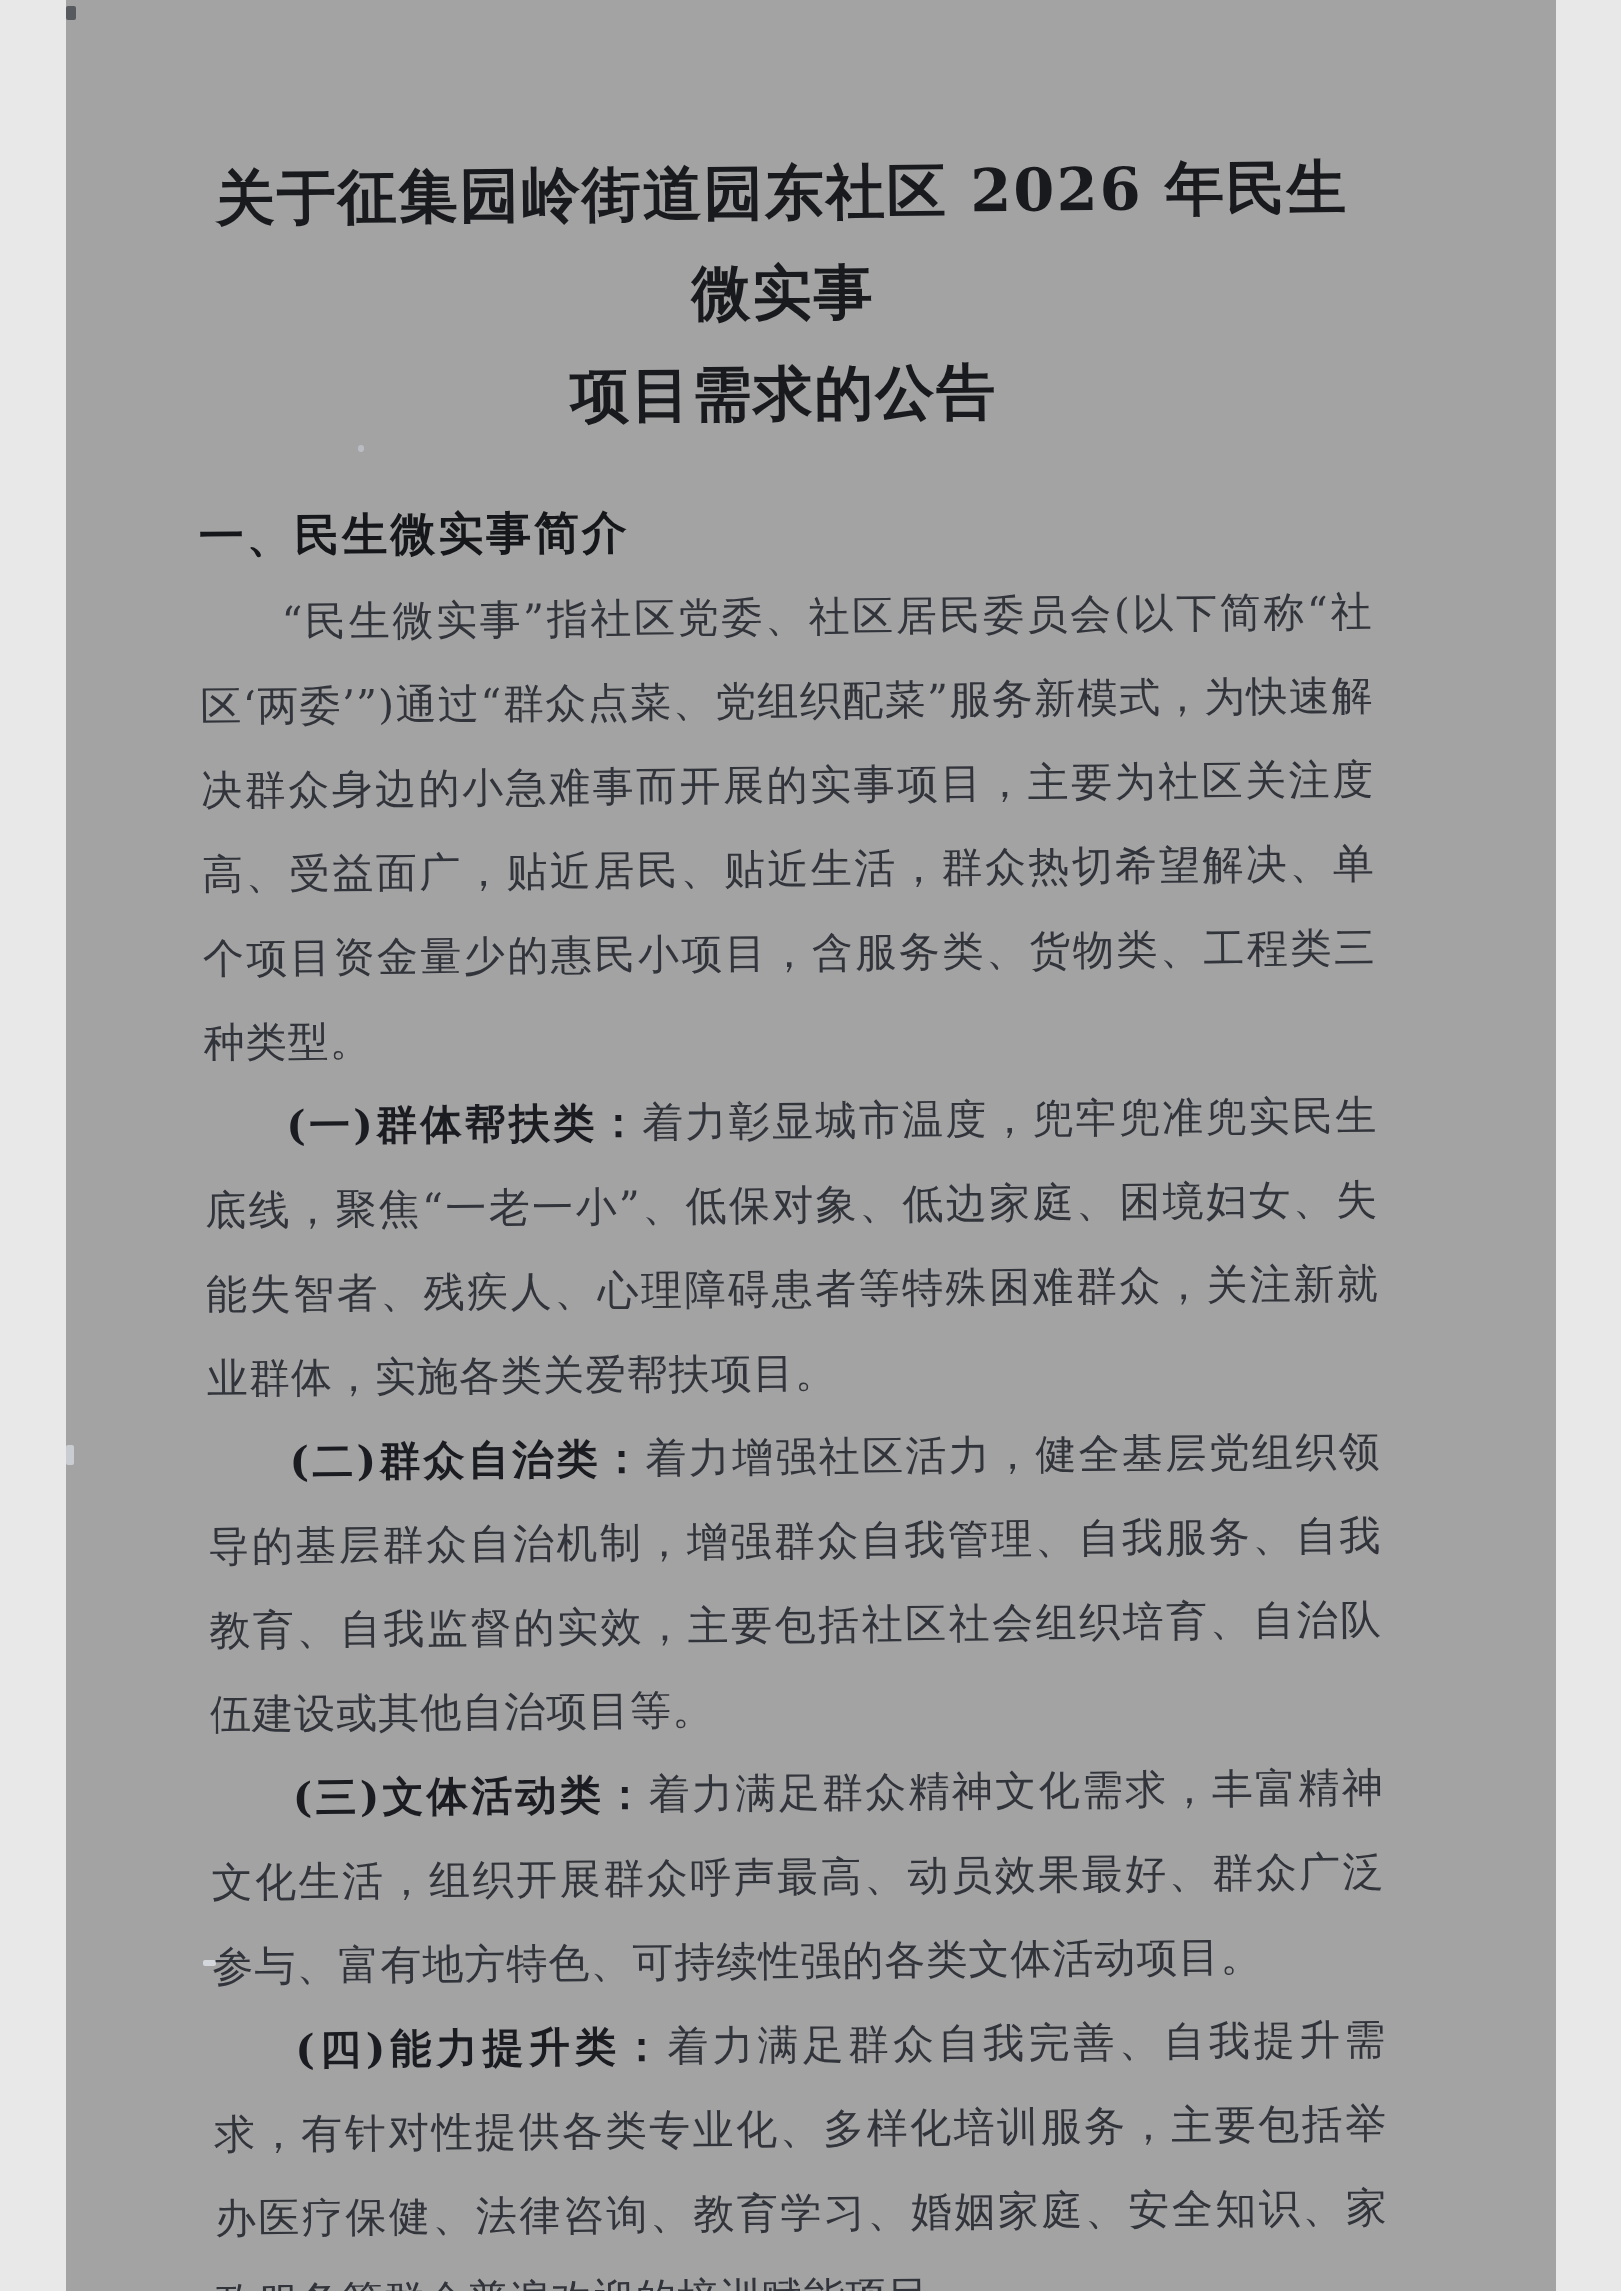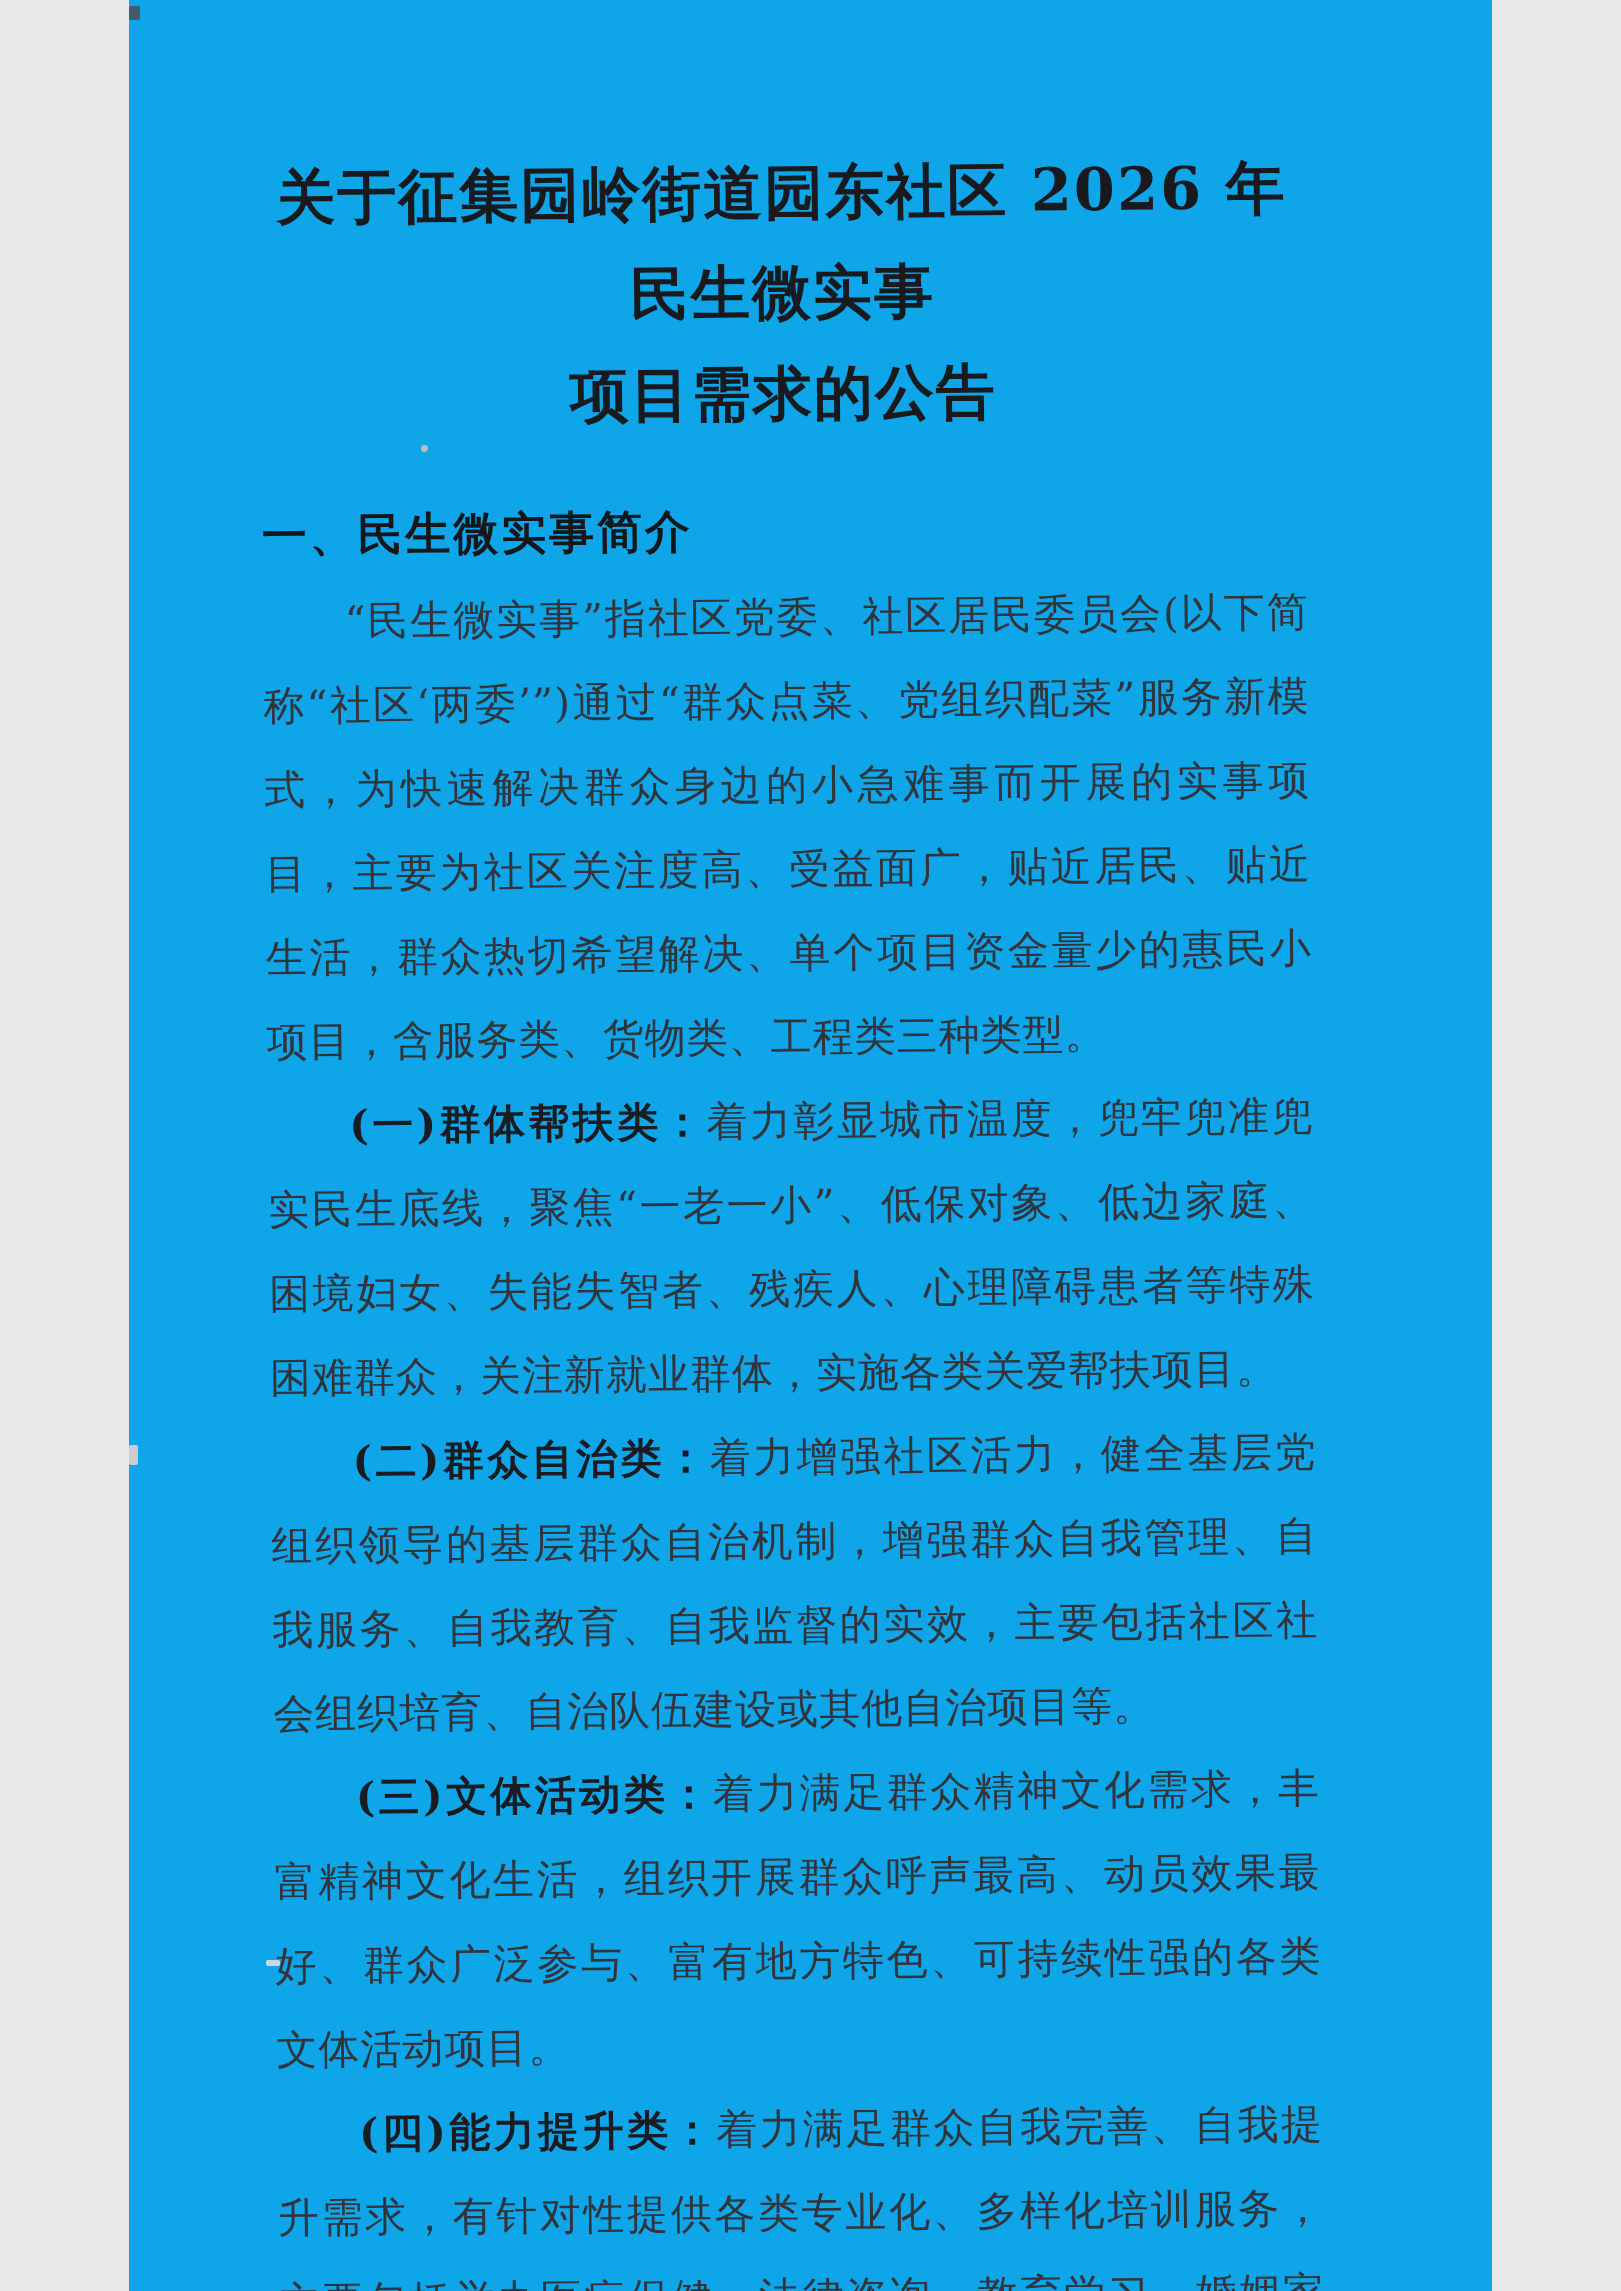--- a/index.html
+++ b/index.html
@@ -1,20 +1,20 @@
 <!DOCTYPE html>
 <html lang="zh"><head>
 <meta charset="utf-8">
 <style>
   html,body{margin:0;padding:0;background:#e8e8e8;}
   .page{
     position:relative;
-    width:1363px;height:2292px;
+    width:1490px;height:2292px;
     margin:0 auto;
-    background:#0ea5e9;
+    background:#a3a3a3;
     overflow:hidden;
     font-family:"DejaVu Serif","Liberation Serif",serif;
     color:#2e3037;
   }
   .content{
     position:absolute;
     left:129px;right:188px;top:143px;
     transform:rotate(-0.55deg);
     transform-origin:50% 0;
   }

